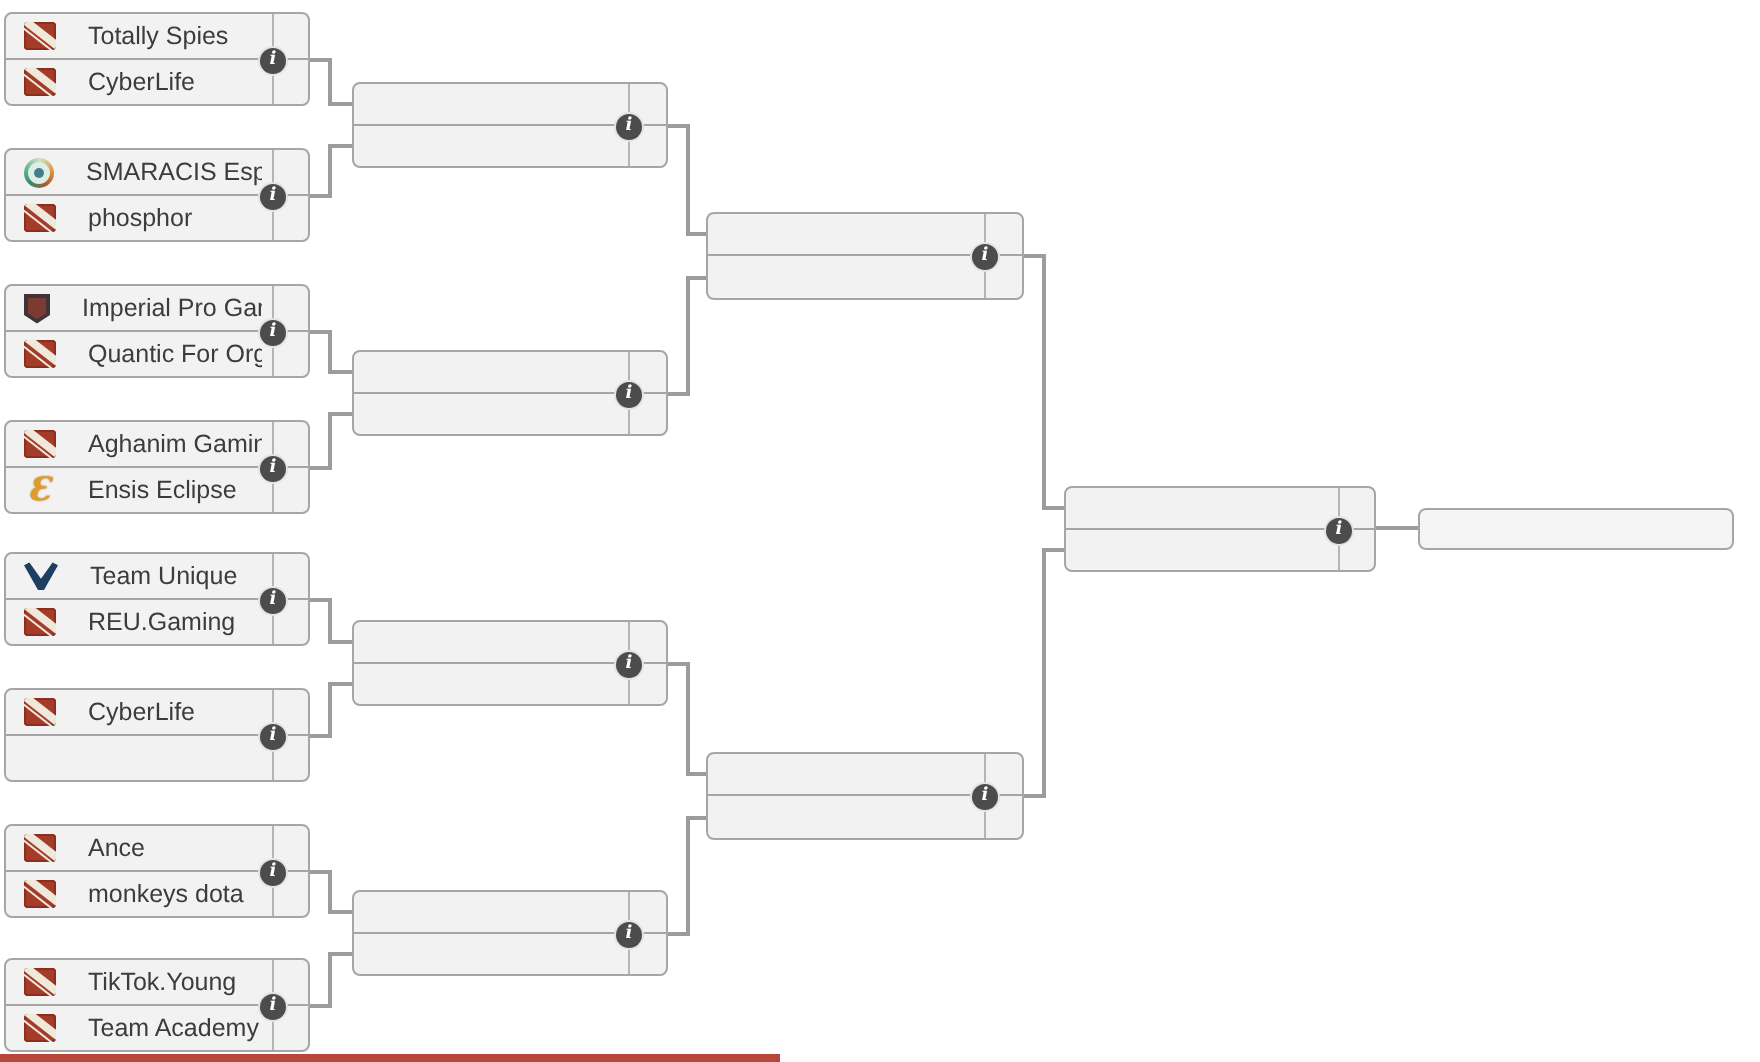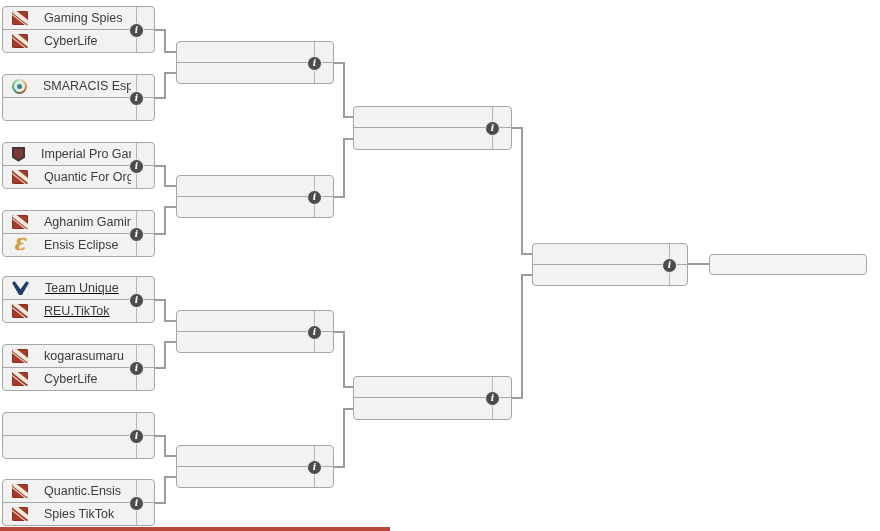--- a/index.html
+++ b/index.html
@@ -41,35 +41,39 @@
   .bottombar{position:absolute;left:0;top:527px;width:390px;height:4px;background:#b8473b;z-index:5;}
 </style>
 </head>
 <body>
 
 <div id="bracket">
   <div class="bottombar"></div>
 <div class="match" style="left: 2px; top: 6px; width: 153px; height: 47px;">
       <div class="row">
         <span class="icon" data-icon="dota"></span>
-        <span class="name">Gaming Spies</span>
+        <span class="name">Totally Spies</span>
       </div>
       <div class="row">
         <span class="icon" data-icon="dota"></span>
         <span class="name">CyberLife</span>
       </div>
       <div class="mid"></div>
       <div class="scoreline" style="left: 133px;"></div>
       <div class="info" style="left: 127px; top: 16.5px;">i</div>
     </div>
     <div class="match" style="left: 2px; top: 74px; width: 153px; height: 47px;">
       <div class="row">
         <span class="icon" data-icon="smaracis"></span>
         <span class="name">SMARACIS Esports</span>
       </div>
+      <div class="row">
+        <span class="icon" data-icon="dota"></span>
+        <span class="name">phosphor</span>
+      </div>
       <div class="mid"></div>
       <div class="scoreline" style="left: 133px;"></div>
       <div class="info" style="left: 127px; top: 16.5px;">i</div>
     </div>
     <div class="match" style="left: 2px; top: 142px; width: 153px; height: 47px;">
       <div class="row">
         <span class="icon" data-icon="imperial"></span>
         <span class="name">Imperial Pro Gamin</span>
       </div>
       <div class="row">
@@ -86,59 +90,63 @@
         <span class="name">Aghanim Gaming</span>
       </div>
       <div class="row">
         <span class="icon" data-icon="ensis"></span>
         <span class="name">Ensis Eclipse</span>
       </div>
       <div class="mid"></div>
       <div class="scoreline" style="left: 133px;"></div>
       <div class="info" style="left: 127px; top: 16.5px;">i</div>
     </div>
-    <div class="match" style="left: 2px; top: 276px; width: 153px; height: 47px; text-decoration: underline;">
+    <div class="match" style="left: 2px; top: 276px; width: 153px; height: 47px;">
       <div class="row">
         <span class="icon" data-icon="unique"></span>
         <span class="name">Team Unique</span>
       </div>
       <div class="row">
         <span class="icon" data-icon="dota"></span>
-        <span class="name">REU.TikTok</span>
+        <span class="name">REU.Gaming</span>
       </div>
       <div class="mid"></div>
       <div class="scoreline" style="left: 133px;"></div>
       <div class="info" style="left: 127px; top: 16.5px;">i</div>
     </div>
     <div class="match" style="left: 2px; top: 344px; width: 153px; height: 47px;">
       <div class="row">
         <span class="icon" data-icon="dota"></span>
-        <span class="name">kogarasumaru</span>
-      </div>
-      <div class="row">
-        <span class="icon" data-icon="dota"></span>
         <span class="name">CyberLife</span>
       </div>
       <div class="mid"></div>
       <div class="scoreline" style="left: 133px;"></div>
       <div class="info" style="left: 127px; top: 16.5px;">i</div>
     </div>
     <div class="match" style="left: 2px; top: 412px; width: 153px; height: 47px;">
+      <div class="row">
+        <span class="icon" data-icon="dota"></span>
+        <span class="name">Ance</span>
+      </div>
+      <div class="row">
+        <span class="icon" data-icon="dota"></span>
+        <span class="name">monkeys dota</span>
+      </div>
       <div class="mid"></div>
       <div class="scoreline" style="left: 133px;"></div>
       <div class="info" style="left: 127px; top: 16.5px;">i</div>
     </div>
     <div class="match" style="left: 2px; top: 479px; width: 153px; height: 47px;">
       <div class="row">
         <span class="icon" data-icon="dota"></span>
-        <span class="name">Quantic.Ensis</span>
-      </div>
-      <div class="row">
-        <span class="icon" data-icon="dota"></span>
-        <span class="name">Spies TikTok</span>
+        <span class="name">TikTok.Young</span>
+      </div>
+      <div class="row">
+        <span class="icon" data-icon="dota"></span>
+        <span class="name">Team Academy</span>
       </div>
       <div class="mid"></div>
       <div class="scoreline" style="left: 133px;"></div>
       <div class="info" style="left: 127px; top: 16.5px;">i</div>
     </div>
     <div class="match" style="left: 176px; top: 41px; width: 158px; height: 43px;">
       <div class="row"></div>
       <div class="row"></div>
       <div class="mid"></div>
       <div class="scoreline" style="left: 137px;"></div>

